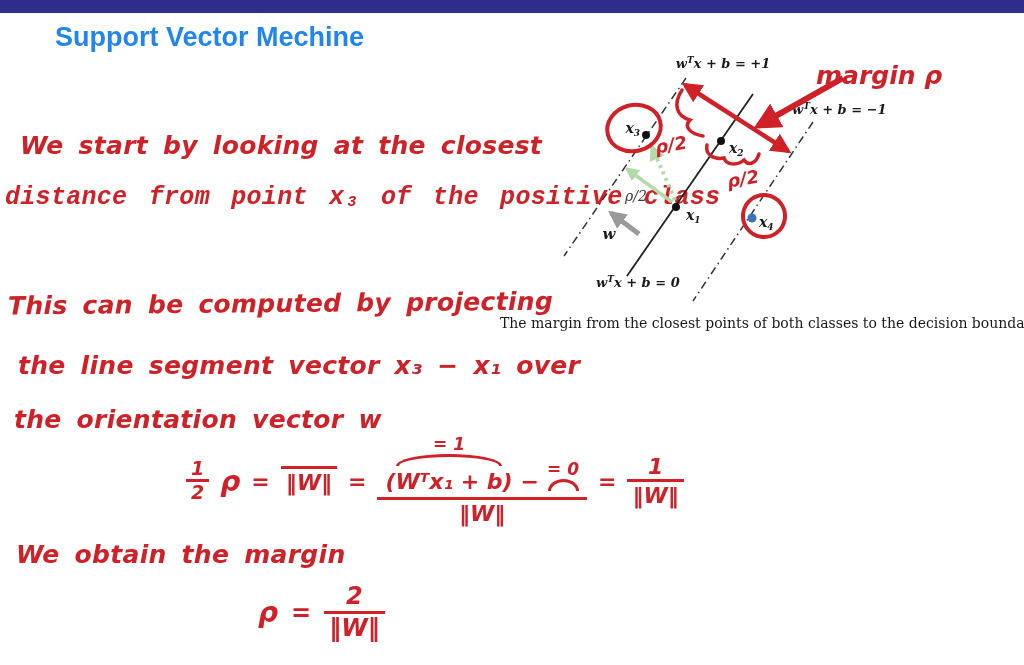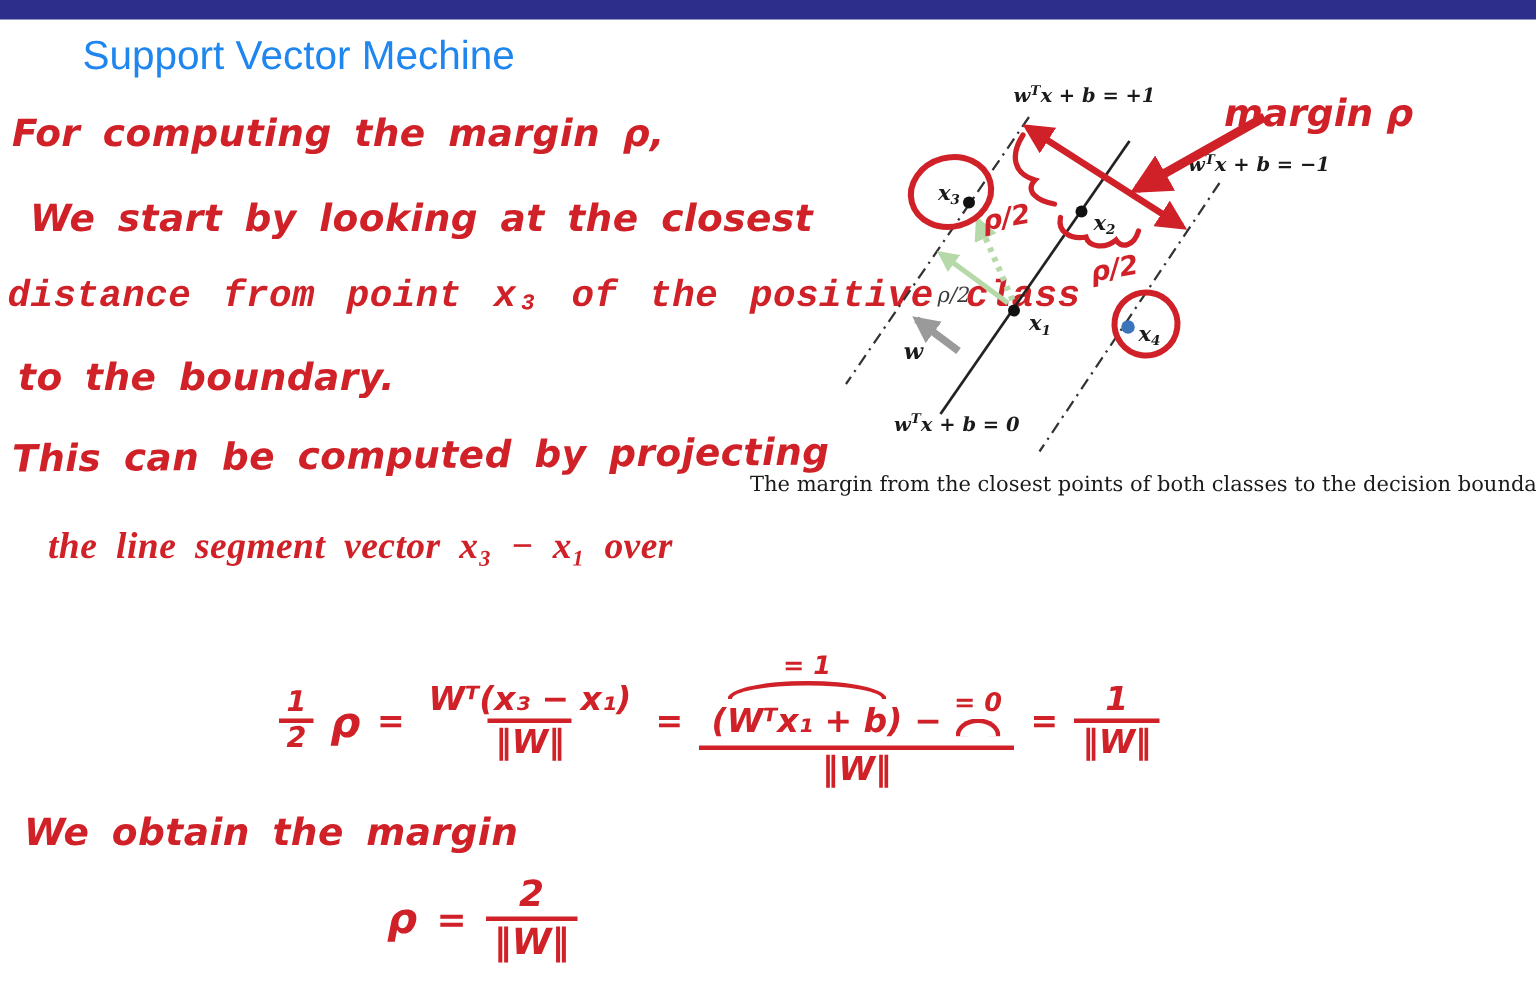--- a/index.html
+++ b/index.html
@@ -1,31 +1,31 @@
 <!DOCTYPE html>
 <html><head>
 <meta charset="utf-8">
 <style>
   html,body{margin:0;padding:0;background:#fff;}
   .page{position:relative;width:1024px;height:665px;background:#ffffff;overflow:hidden;
         font-family:"DejaVu Sans",sans-serif;}
   .topbar{position:absolute;left:0;top:0;width:1024px;height:13px;background:#2d2d8c;}
   .title{position:absolute;left:55px;top:22px;margin:0;font-family:"Liberation Sans",sans-serif;
-         font-weight:400;font-size:27px;color:#1e86ee;}
+         font-weight:700;font-size:27px;color:#1e86ee;}
 
   
   .hand{position:absolute;color:#cf2127;font-style:italic;font-weight:bold;
         font-size:25px;white-space:nowrap;word-spacing:6px;letter-spacing:.3px;
         font-family:"DejaVu Sans",sans-serif;}
   .l1{left:8px;top:74px;}
   .l2{left:20px;top:131px;}
   .l3{left:5px;top:183px;font-family:Liberation Mono, monospace;}
   .l4{left:12px;top:237px;}
   .l5{left:8px;top:289px;transform:rotate(-.5deg);}
-  .l6{left:32px;top:351px;font-family:Liberation Serif, serif;}
+  .l6{left:18px;top:351px;}
   .l7{left:14px;top:405px;}
   .obtain{left:16px;top:540px;}
 
   
   .formula-row{position:absolute;left:186px;top:436px;display:flex;align-items:center;gap:11px;
                color:#cf2127;font-style:italic;font-weight:bold;font-size:22px;
                font-family:"DejaVu Sans",sans-serif;white-space:nowrap;}
   .rho{font-size:28px;}
   .frac{display:inline-flex;flex-direction:column;align-items:center;line-height:1.15;text-align:center;}
   .frac .num{padding:0 5px;}
@@ -53,36 +53,34 @@
   .caption{position:absolute;left:500px;top:315px;font-family:"DejaVu Serif",serif;
            font-size:14px;color:#1a1a1a;white-space:nowrap;}
 </style>
 </head>
 <body>
 
 <div class="page">
   <div class="topbar"></div>
   <h1 class="title">Support Vector Mechine</h1>
 
-  <div class="hand l1">For computing the margin ρ,</div>
   <div class="hand l2">We start by looking at the closest</div>
   <div class="hand l3">distance from point x₃ of the positive class</div>
-  <div class="hand l4">to the boundary.</div>
   <div class="hand l5">This can be computed by projecting</div>
   <div class="hand l6">the line segment vector x₃ − x₁ over</div>
+  <div class="hand l7">the orientation vector w</div>
 
   <div class="formula-row">
     <span class="frac half">
       <span class="num">1</span>
       <span class="den">2</span>
     </span>
     <span class="rho">ρ</span>
     <span>=</span>
     <span class="frac">
-      <span class="num">Wᵀ(x₃ − x₁)</span>
       <span class="den">‖W‖</span>
     </span>
     <span>=</span>
     <span class="frac2">
       <span class="numrow">
         <span class="bgroup">
           <span class="blabel">= 1</span>
           <span class="barc"></span>
           <span>(Wᵀx₁ + b)</span>
         </span>

